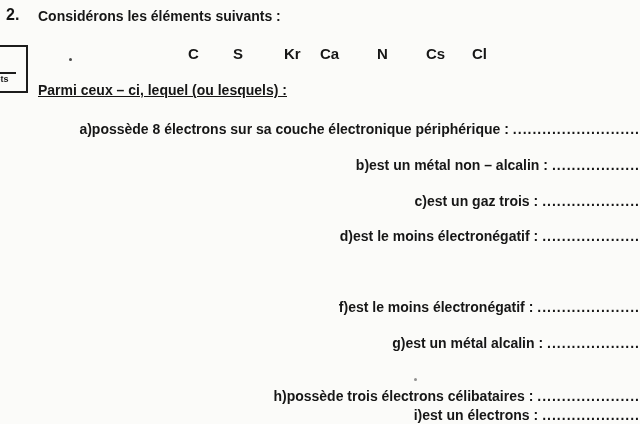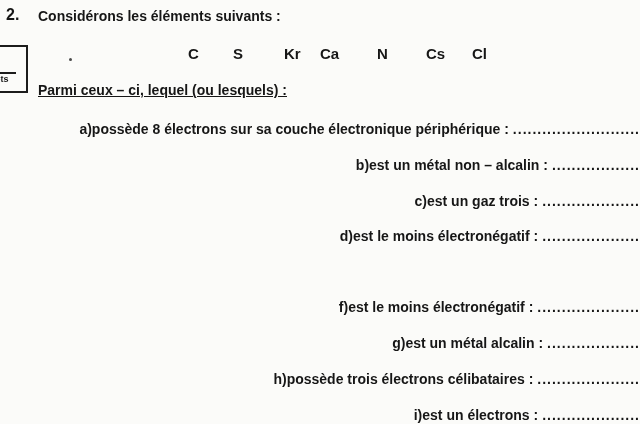--- a/index.html
+++ b/index.html
@@ -114,21 +114,21 @@
   </div>
   <div class="item" style="top:228px">
     <span class="letter">d)</span><span>est le moins électronégatif :</span><span class="leader">....................</span>
   </div>
   <div class="item" style="top:299px">
     <span class="letter">f)</span><span>est le moins électronégatif :</span><span class="leader">.....................</span>
   </div>
   <div class="item" style="top:335px">
     <span class="letter">g)</span><span>est un métal alcalin :</span><span class="leader">...................</span>
   </div>
-  <div class="item" style="top:371px">
+  <div class="item" style="top:388px">
     <span class="letter">h)</span><span>possède trois électrons célibataires :</span><span class="leader">.....................</span>
   </div>
   <div class="item" style="top:407px">
     <span class="letter">i)</span><span>est un électrons :</span><span class="leader">....................</span>
   </div>
 
   <div class="speck" style="left:69px; top:58px;"></div>
   <div class="speck" style="left:414px; top:378px; opacity:.6;"></div>
 
 </div>

